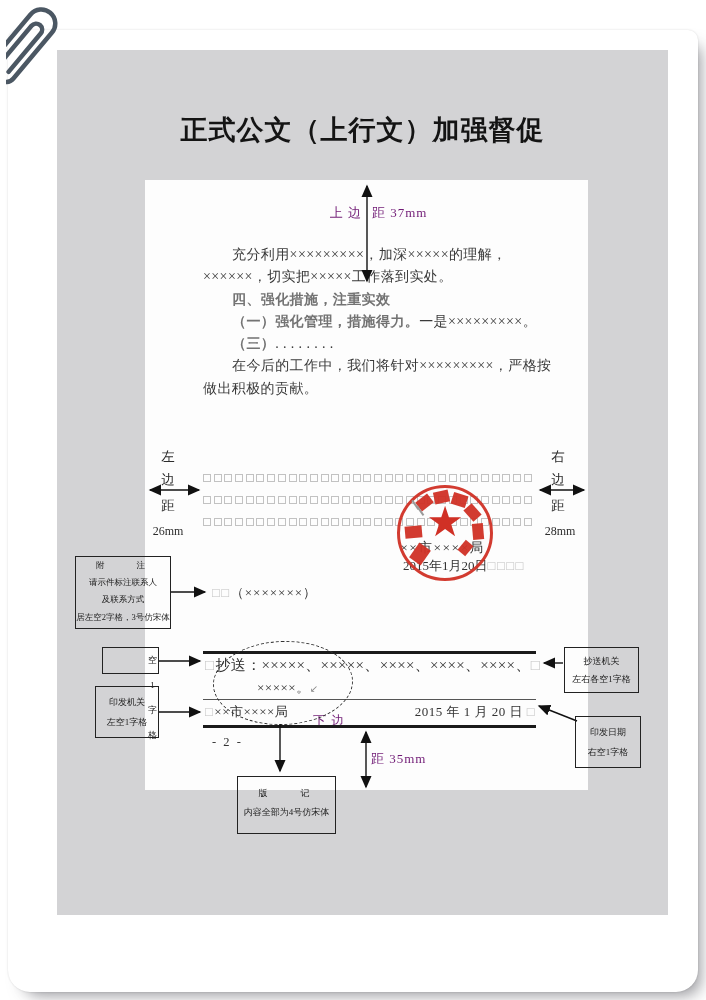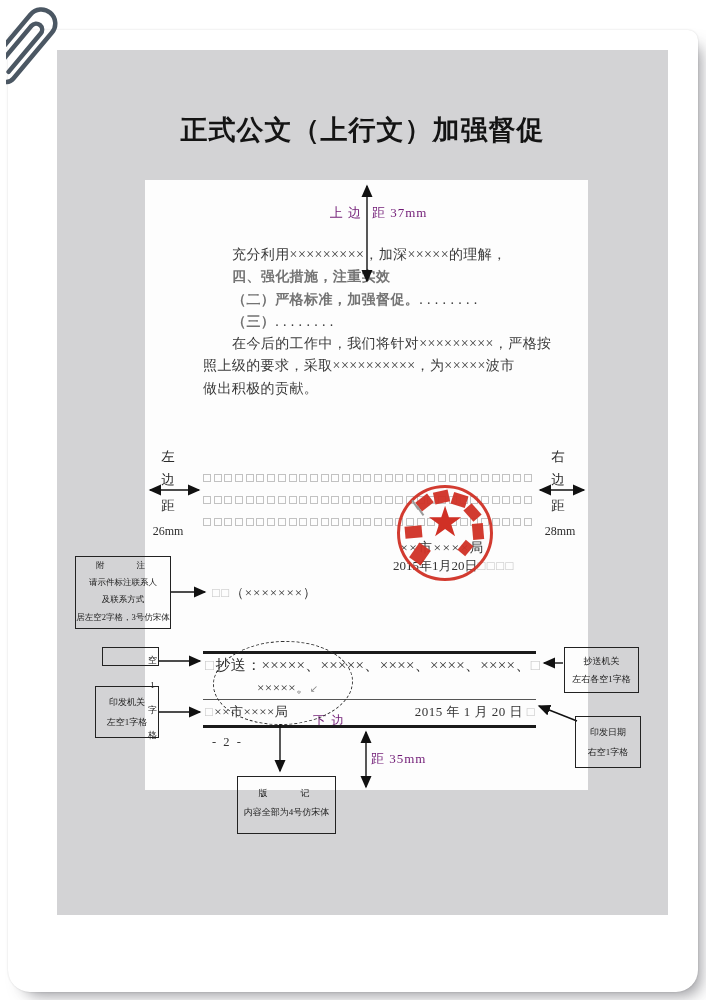--- a/index.html
+++ b/index.html
@@ -46,21 +46,21 @@
   .b5{left:73px;top:41px;width:16px;height:11px;transform:rotate(85deg);}
   .b6{left:8px;top:41px;width:17px;height:12px;transform:rotate(-5deg);}
   .b7{left:16px;top:60px;width:14px;height:18px;transform:rotate(35deg);}
   .b8{left:62px;top:58px;width:13px;height:10px;transform:rotate(-50deg);}
   .hatch{position:absolute;width:11px;height:1.6px;background:#9a9a9a;transform:rotate(55deg);}
   .h1{left:13px;top:19px;} .h2{left:18px;top:25px;}
 
   
   .org-line{left:360px;top:539px;width:165px;text-align:center;font-size:13.5px;
             letter-spacing:1.5px;color:#333;z-index:6;}
-  .date-line{left:393px;top:557px;width:142px;text-align:left;font-size:13px;color:#333;z-index:6;}
+  .date-line{left:393px;top:557px;width:142px;text-align:center;font-size:13px;color:#333;z-index:6;}
   .ghosttxt{color:#c2c2c2;letter-spacing:1.5px;}
 
   
   .note-line{left:212px;top:584px;font-size:13px;color:#333;letter-spacing:1px;z-index:6;}
 
   
   .rule{background:#1a1a1a;z-index:6;}
   .r1{left:203px;top:651px;width:333px;height:2.6px;}
   .r2{left:203px;top:699px;width:333px;height:1.2px;background:#555;}
   .r3{left:203px;top:725px;width:333px;height:2.6px;}
@@ -73,21 +73,21 @@
 
   
   .oval{left:213px;top:641px;width:138px;height:82px;border:1.6px dashed #333;
         border-radius:50%;transform:rotate(-2deg);z-index:9;}
 
   
   .co{border:1.3px solid #222;color:#222;text-align:center;z-index:12;
       font-size:9px;background:transparent;box-sizing:border-box;}
   .co .t1{letter-spacing:5px;}
   .fuzhu{left:75px;top:556px;width:96px;height:73px;line-height:17.2px;padding-top:0;font-size:8.5px;}
-  .kong1{left:102px;top:647px;width:57px;height:19px;line-height:25px;padding-left:44px;}
+  .kong1{left:102px;top:647px;width:57px;height:27px;line-height:25px;padding-left:44px;}
   .yfjg{left:95px;top:686px;width:64px;height:52px;line-height:20px;padding-top:5px;}
   .csjg{left:564px;top:647px;width:75px;height:46px;line-height:18px;padding-top:4px;}
   .yfrq{left:575px;top:716px;width:66px;height:52px;line-height:20px;padding-top:5px;}
   .banji-box{left:237px;top:776px;width:99px;height:58px;line-height:19px;padding-top:7px;z-index:12;}
 
   
   .dim{font-size:13px;color:#701a75;z-index:6;letter-spacing:1px;white-space:nowrap;}
   .dt-pre{left:300px;top:204px;width:62px;text-align:right;}
   .dt-post{left:372px;top:204px;}
   .db-pre{left:298px;top:712px;width:62px;text-align:center;text-decoration:underline;}
@@ -119,25 +119,25 @@
 <div class="abs vlab lv1">边</div>
 <div class="abs vlab lv2">距</div>
 <div class="abs vlab mm lmm">26mm</div>
 <div class="abs vlab rv0">右</div>
 <div class="abs vlab rv1">边</div>
 <div class="abs vlab rv2">距</div>
 <div class="abs vlab mm rmm">28mm</div>
 
 <div class="abs body-text">
   <div class="ln indent"><span class="lb"></span><span>充分利用×××××××××，加深×××××的理解，</span></div>
+  <div class="ln"><span class="lb"></span><span>××××××，切实把×××××工作落到实处。</span></div>
   <div class="ln indent"><span class="lb">四、强化措施，注重实效</span><span></span></div>
-  <div class="ln indent"><span class="lb">（二）严格标准，加强督促。</span><span>. . . . . . . .</span></div>
+  <div class="ln indent"><span class="lb">（一）强化管理，措施得力。</span><span>一是×××××××××。</span></div>
   <div class="ln indent"><span class="lb">（三）</span><span>. . . . . . . .</span></div>
   <div class="ln indent"><span class="lb"></span><span>在今后的工作中，我们将针对×××××××××，严格按</span></div>
-  <div class="ln"><span class="lb"></span><span>照上级的要求，采取××××××××××，为×××××波市</span></div>
   <div class="ln"><span class="lb"></span><span>做出积极的贡献。</span></div>
 </div>
 
 <div class="abs gh-row" style="top:474px;">
     <span class="sq"></span>
     <span class="sq"></span>
     <span class="sq"></span>
     <span class="sq"></span>
     <span class="sq"></span>
     <span class="sq"></span>

